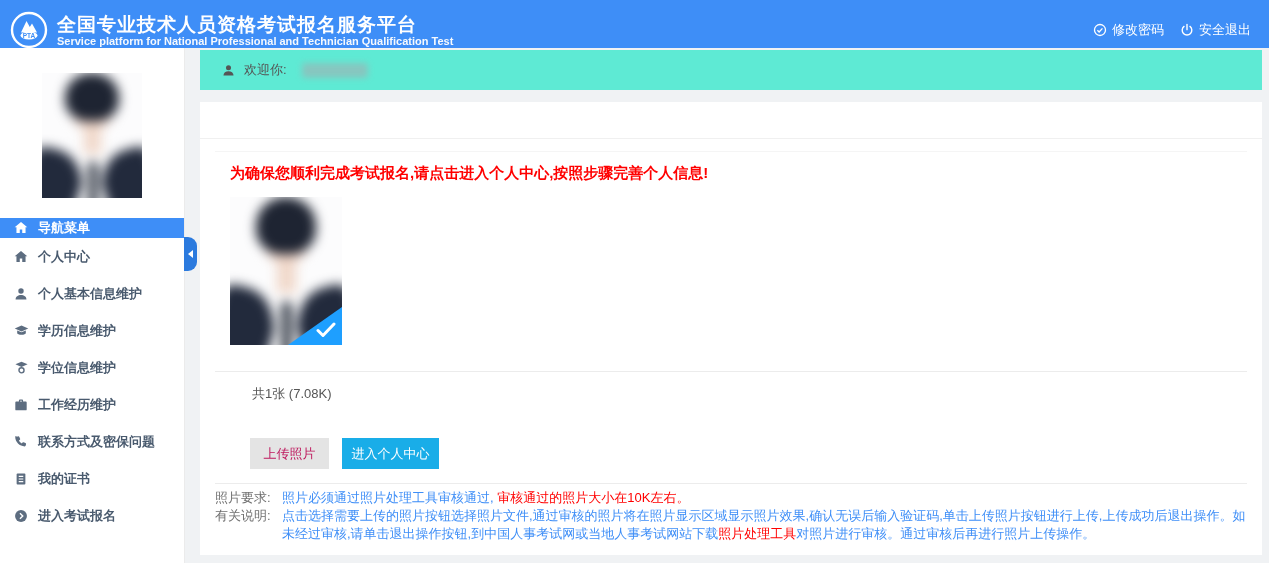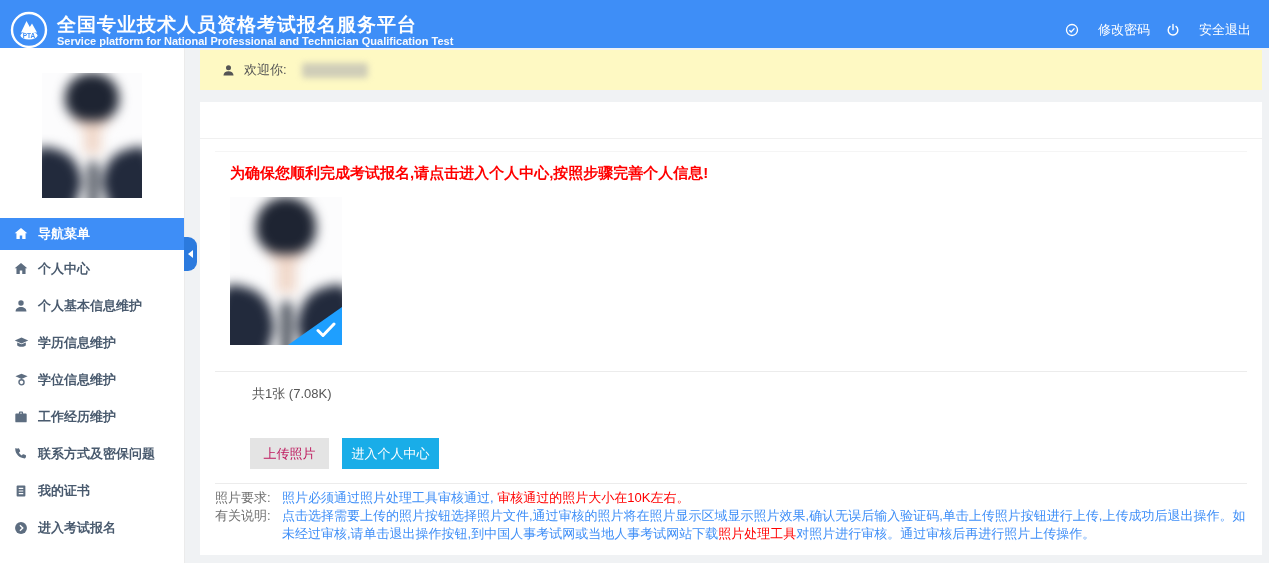--- a/index.html
+++ b/index.html
@@ -12,51 +12,51 @@
   
   .header{
     height:48px; background:#3e8ef7; display:flex; align-items:center;
     padding:12px 18px 0 10px; color:#fff;
   }
   .logo{ width:38px; height:38px; flex-shrink:0; margin-right:9px; }
   .title-wrap{ display:flex; flex-direction:column; }
   .title-zh{ font-size:19px; font-weight:bold; letter-spacing:1px; line-height:21px; }
   .title-en{ font-size:11px; font-weight:bold; line-height:12px; opacity:.95; }
   .header-actions{ margin-left:auto; display:flex; align-items:center; gap:16px; font-size:13px; }
-  .h-action{ display:flex; align-items:center; gap:19px; cursor:pointer; }
+  .h-action{ display:flex; align-items:center; gap:5px; cursor:pointer; }
   .h-action svg{ display:block; }
   
   .body{ display:flex; height:515px; }
   .sidebar{
     width:185px; background:#fff; position:relative; flex-shrink:0;
     border-right:1px solid #ebebeb;
   }
   .side-photo{ width:100px; height:125px; margin:25px auto 0; }
   .nav{ margin-top:20px; }
   .nav-item{
     height:37px; display:flex; align-items:center; gap:9px;
     padding-left:13px; font-size:13px; font-weight:bold; color:#495a6e;
     cursor:pointer; white-space:nowrap;
   }
   .nav-item .ico{ width:16px; height:16px; color:#5d6d80; flex-shrink:0; display:flex; align-items:center; justify-content:center; }
-  .nav-item.active{ background:#3e8ef7; color:#fff; height:32px; }
+  .nav-item.active{ background:#3e8ef7; color:#fff; height:20px; }
   .nav-item.active .ico{ color:#fff; }
   .collapse-tab{
     position:absolute; right:-13px; top:189px; width:13px; height:34px;
     background:#2b7ade; border-radius:0 9px 9px 0; cursor:pointer; z-index:5;
     display:flex; align-items:center; justify-content:center;
   }
   .collapse-tab .tri{
     width:0; height:0; border-top:4px solid transparent; border-bottom:4px solid transparent;
     border-right:5px solid #fff;
   }
   
   .main{ flex:1; display:flex; flex-direction:column; padding:2px 7px 0 15px; }
   .welcome-bar{
-    height:40px; background:#fef9c3; display:flex; align-items:center;
+    height:40px; background:#5eead4; display:flex; align-items:center;
     padding-left:22px; gap:9px; font-size:13px; color:#555;
   }
   .welcome-bar .ico{ color:#555; display:flex; }
   .blur-name{
     width:66px; height:15px; background:#a9a9af; border-radius:2px;
     filter:blur(3px); opacity:.55; margin-left:6px;
   }
   .gap12{ height:12px; }
   .panel{ background:#fff; height:453px; overflow:hidden; }
   .panel-strip{ height:37px; border-bottom:1px solid #f0f0f0; }

